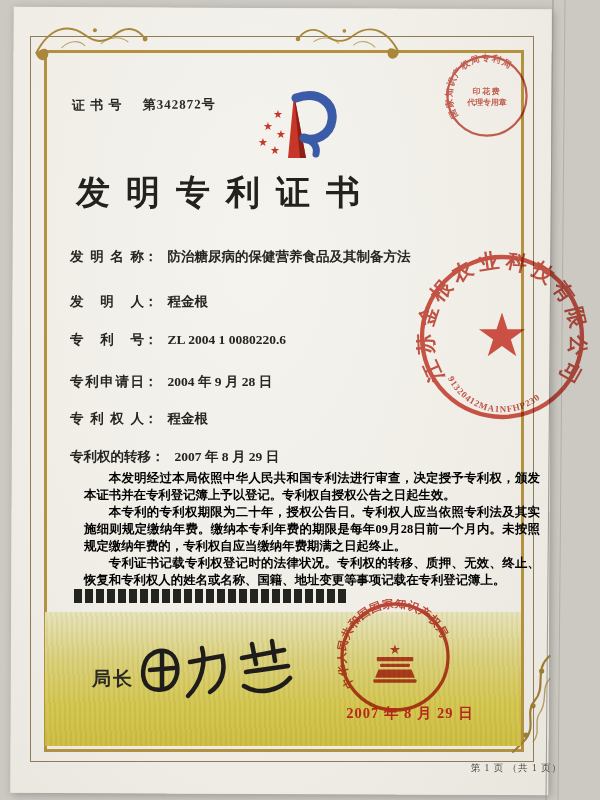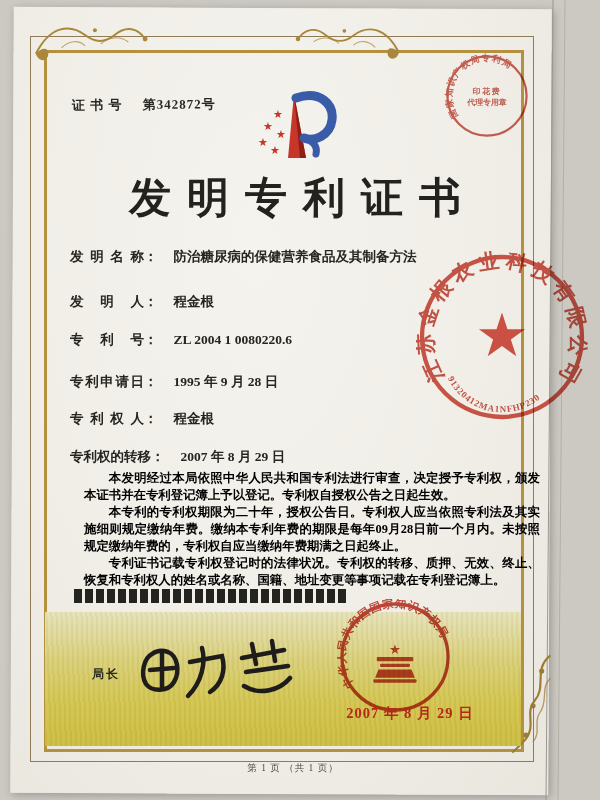--- a/index.html
+++ b/index.html
@@ -7,41 +7,41 @@
        font-family:"Liberation Serif","DejaVu Serif",serif;}
   .paper{position:absolute;left:12px;top:8px;width:538px;height:786px;background:#f2f0ea;
          box-shadow:2px 2px 8px rgba(0,0,0,.25);transform:rotate(.25deg);
          background:radial-gradient(ellipse at 45% 30%, #f5f3ee 0%, #f0eee7 55%, #e9e6de 100%);}
   .edge-line{position:absolute;top:-6px;height:812px;width:0;transform:rotate(.5deg);}
   .edge1{left:549px;border-left:1.5px solid #9b978d;}
   .edge2{left:561px;border-left:1px solid #b3afa5;}
   .outer-frame{position:absolute;left:30px;top:36px;width:502px;height:724px;border:1px solid #8d7c55;}
   .gold-frame{position:absolute;left:44px;top:50px;width:474px;height:696px;border:3px solid #b4913f;}
   .certno{position:absolute;left:72px;top:96px;font-size:13px;font-weight:bold;color:#2a2925;letter-spacing:1px;transform:rotate(-.6deg);}
-  .title{position:absolute;left:60px;top:170px;width:470px;text-align:center;font-size:42px;font-weight:bold;
+  .title{position:absolute;left:60px;top:170px;width:470px;font-size:34px;font-weight:bold;
          color:#23221e;letter-spacing:16px;text-indent:16px;}
   .frow{position:absolute;left:70px;width:450px;font-size:13.5px;font-weight:bold;color:#262521;}
   .flabel{display:inline-block;min-width:74px;text-align:justify;text-align-last:justify;font-family:Liberation Mono, monospace;}
-  .fval{margin-left:16px;}
+  .fval{margin-left:10px;}
   .r0{top:248px}.r1{top:293px}.r2{top:331px}.r3{top:373px}.r4{top:410px}.r5{top:448px}
   .bodytext{position:absolute;left:84px;top:470px;width:456px;font-size:12.4px;line-height:17px;
             font-weight:bold;color:#000000;text-align:justify;}
   .bodytext p{margin:0;text-indent:2em;}
   .barcode{position:absolute;left:74px;top:589px;width:272px;height:14px;
            background:repeating-linear-gradient(90deg,#23231f 0 8px,rgba(0,0,0,0) 8px 11px);}
   .band{position:absolute;left:45px;top:612px;width:476px;height:134px;
         background:linear-gradient(#e6e2ba 0%,#d9cf79 35%,#d2c44c 70%,#cbbc40 100%);}
   .band-tex{position:absolute;inset:0;opacity:.25;
         background:repeating-linear-gradient(88deg,rgba(120,110,30,.25) 0 2px,rgba(255,255,230,.18) 2px 5px);}
-  .director{position:absolute;left:92px;top:666px;font-size:12px;font-weight:bold;color:#2a2922;letter-spacing:2px;}
+  .director{position:absolute;left:92px;top:666px;font-size:19px;font-weight:bold;color:#2a2922;letter-spacing:2px;}
   .signature{position:absolute;left:126px;top:628px;}
   .officeseal{position:absolute;left:337px;top:599px;width:116px;height:116px;opacity:.92;mix-blend-mode:multiply;}
   .issuedate{position:absolute;left:330px;top:704px;width:160px;text-align:center;
              font-size:14.5px;font-weight:bold;color:#b5291c;letter-spacing:1px;}
-  .footer{position:absolute;left:0;top:762px;width:562px;text-align:center;font-size:9.5px;color:#4a4942;letter-spacing:1px;padding-left:12px;}
+  .footer{position:absolute;left:0;top:762px;width:562px;text-align:right;font-size:9.5px;color:#4a4942;letter-spacing:1px;}
   .agencyseal{position:absolute;left:443px;top:52px;width:88px;height:88px;opacity:.8;mix-blend-mode:multiply;}
   .companyseal{position:absolute;left:416px;top:251px;width:172px;height:172px;opacity:.85;mix-blend-mode:multiply;}
   .emblem{position:absolute;left:248px;top:88px;width:92px;height:80px;}
   .fl{position:absolute;pointer-events:none;}
   .fl-tl{left:32px;top:18px;width:118px;height:44px;}
   .fl-tr{left:292px;top:20px;width:112px;height:40px;transform:scaleX(-1);}
   .fl-bl{left:44px;top:672px;width:60px;height:52px;transform:rotate(160deg);opacity:.8;}
   .fl-br{left:498px;top:652px;width:70px;height:104px;}
   .sealtext{font-family:"Liberation Serif","DejaVu Serif",serif;fill:#c23a2b;font-weight:bold;}
 </style>
@@ -110,21 +110,21 @@
 <div class="frow r0">
   <span class="flabel">发明名称</span><span>：</span><span class="fval">防治糖尿病的保健营养食品及其制备方法</span>
 </div>
 <div class="frow r1">
   <span class="flabel">发明人</span><span>：</span><span class="fval">程金根</span>
 </div>
 <div class="frow r2">
   <span class="flabel">专利号</span><span>：</span><span class="fval">ZL 2004 1 0080220.6</span>
 </div>
 <div class="frow r3">
-  <span class="flabel">专利申请日</span><span>：</span><span class="fval">1995 年 9 月 28 日</span>
+  <span class="flabel">专利申请日</span><span>：</span><span class="fval">2004 年 9 月 28 日</span>
 </div>
 <div class="frow r4">
   <span class="flabel">专利权人</span><span>：</span><span class="fval">程金根</span>
 </div>
 <div class="frow r5">
   <span class="flabel">专利权的转移</span><span>：</span><span class="fval">2007 年 8 月 29 日</span>
 </div>
 
 <div class="bodytext">
   <p>本发明经过本局依照中华人民共和国专利法进行审查，决定授予专利权，颁发本证书并在专利登记簿上予以登记。专利权自授权公告之日起生效。</p>

